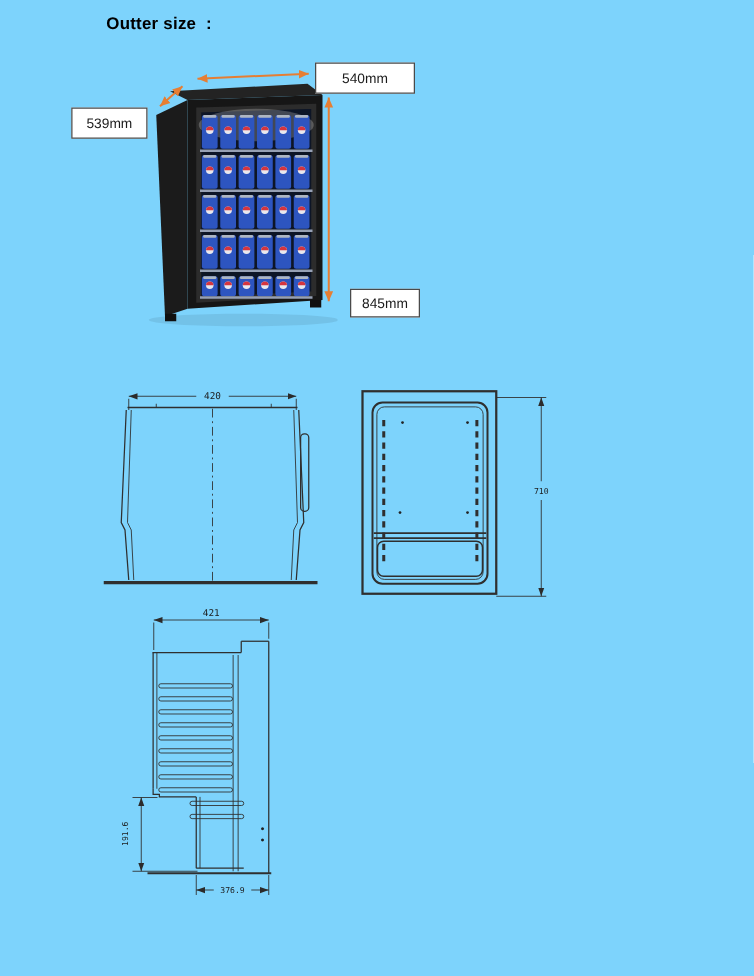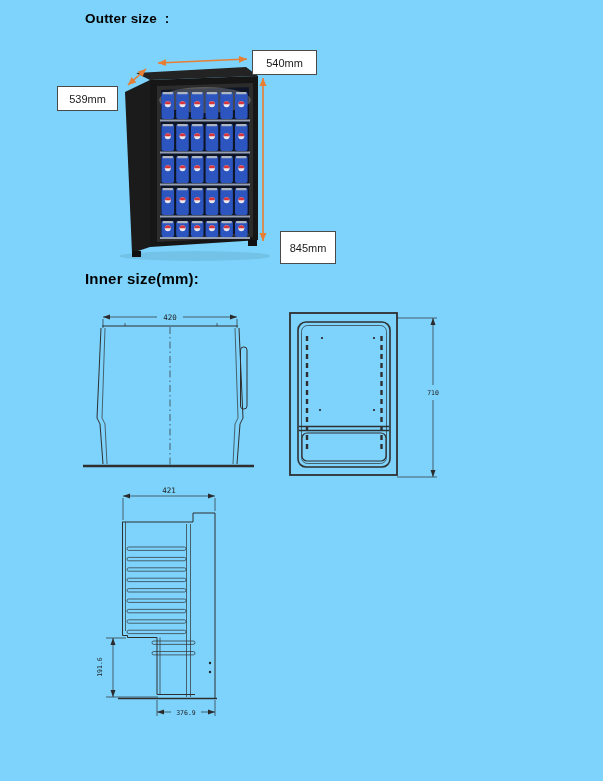--- a/index.html
+++ b/index.html
@@ -243,25 +243,24 @@
         <path d="M0,1 L8,4.5 L0,8 Z" fill="var(--accent,#E67E33)"></path>
       </marker>
     </defs>
     <g class="accent" stroke-width="1.6" fill="none">
       <line x1="158" y1="63" x2="247" y2="59" marker-start="url(#oraA)" marker-end="url(#oraA)"></line>
       <line x1="128" y1="85" x2="146" y2="69" marker-start="url(#oraA)" marker-end="url(#oraA)"></line>
       <line x1="263" y1="78" x2="263" y2="241" marker-start="url(#oraA)" marker-end="url(#oraA)"></line>
     </g>
   </svg>
 
-  <div class="dim-box" style="left:252px;top:50px;width:65px;height:25px">540mm</div>
+  <div class="dim-box" style="left:252px;top:50px;width:80px;height:25px">540mm</div>
   <div class="dim-box" style="left:57px;top:86px;width:61px;height:25px">539mm</div>
-  <div class="dim-box" style="left:280px;top:231px;width:56px;height:33px">845mm</div>
-
-  <div class="heading inner">Inner size(mm):</div>
+  <div class="dim-box" style="left:280px;top:231px;width:56px;height:23px">845mm</div>
+
 
   <svg class="inner-drawings" width="380" height="445" viewBox="0 0 380 445" xmlns="http://www.w3.org/2000/svg">
     <defs>
       <marker id="dimA" markerWidth="9" markerHeight="7" refX="7" refY="3.5" orient="auto-start-reverse" markerUnits="userSpaceOnUse">
         <path d="M0,1 L7,3.5 L0,6 Z" fill="#2b2b2b"></path>
       </marker>
     </defs>
 
     <g>
       <line class="cad-thin" x1="23" y1="17" x2="77" y2="17" marker-start="url(#dimA)"></line>

